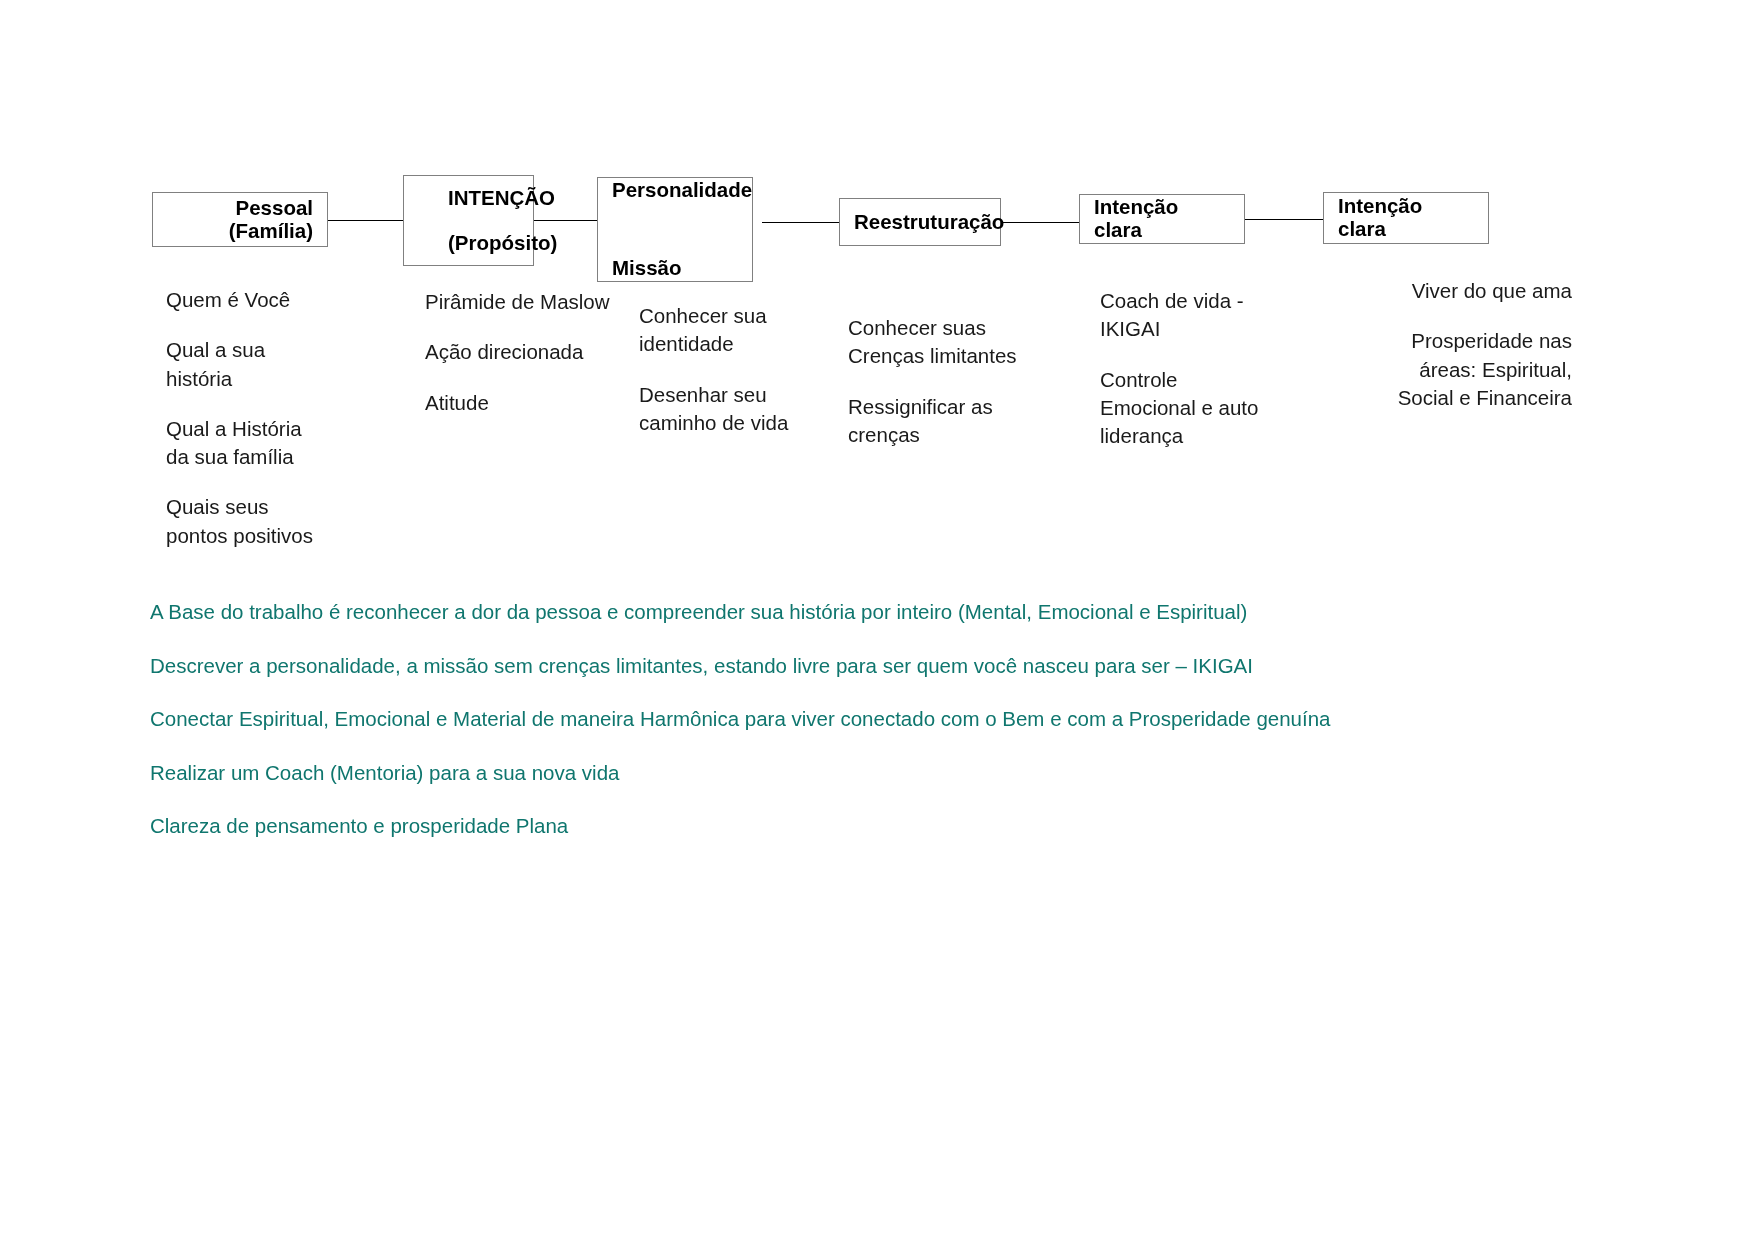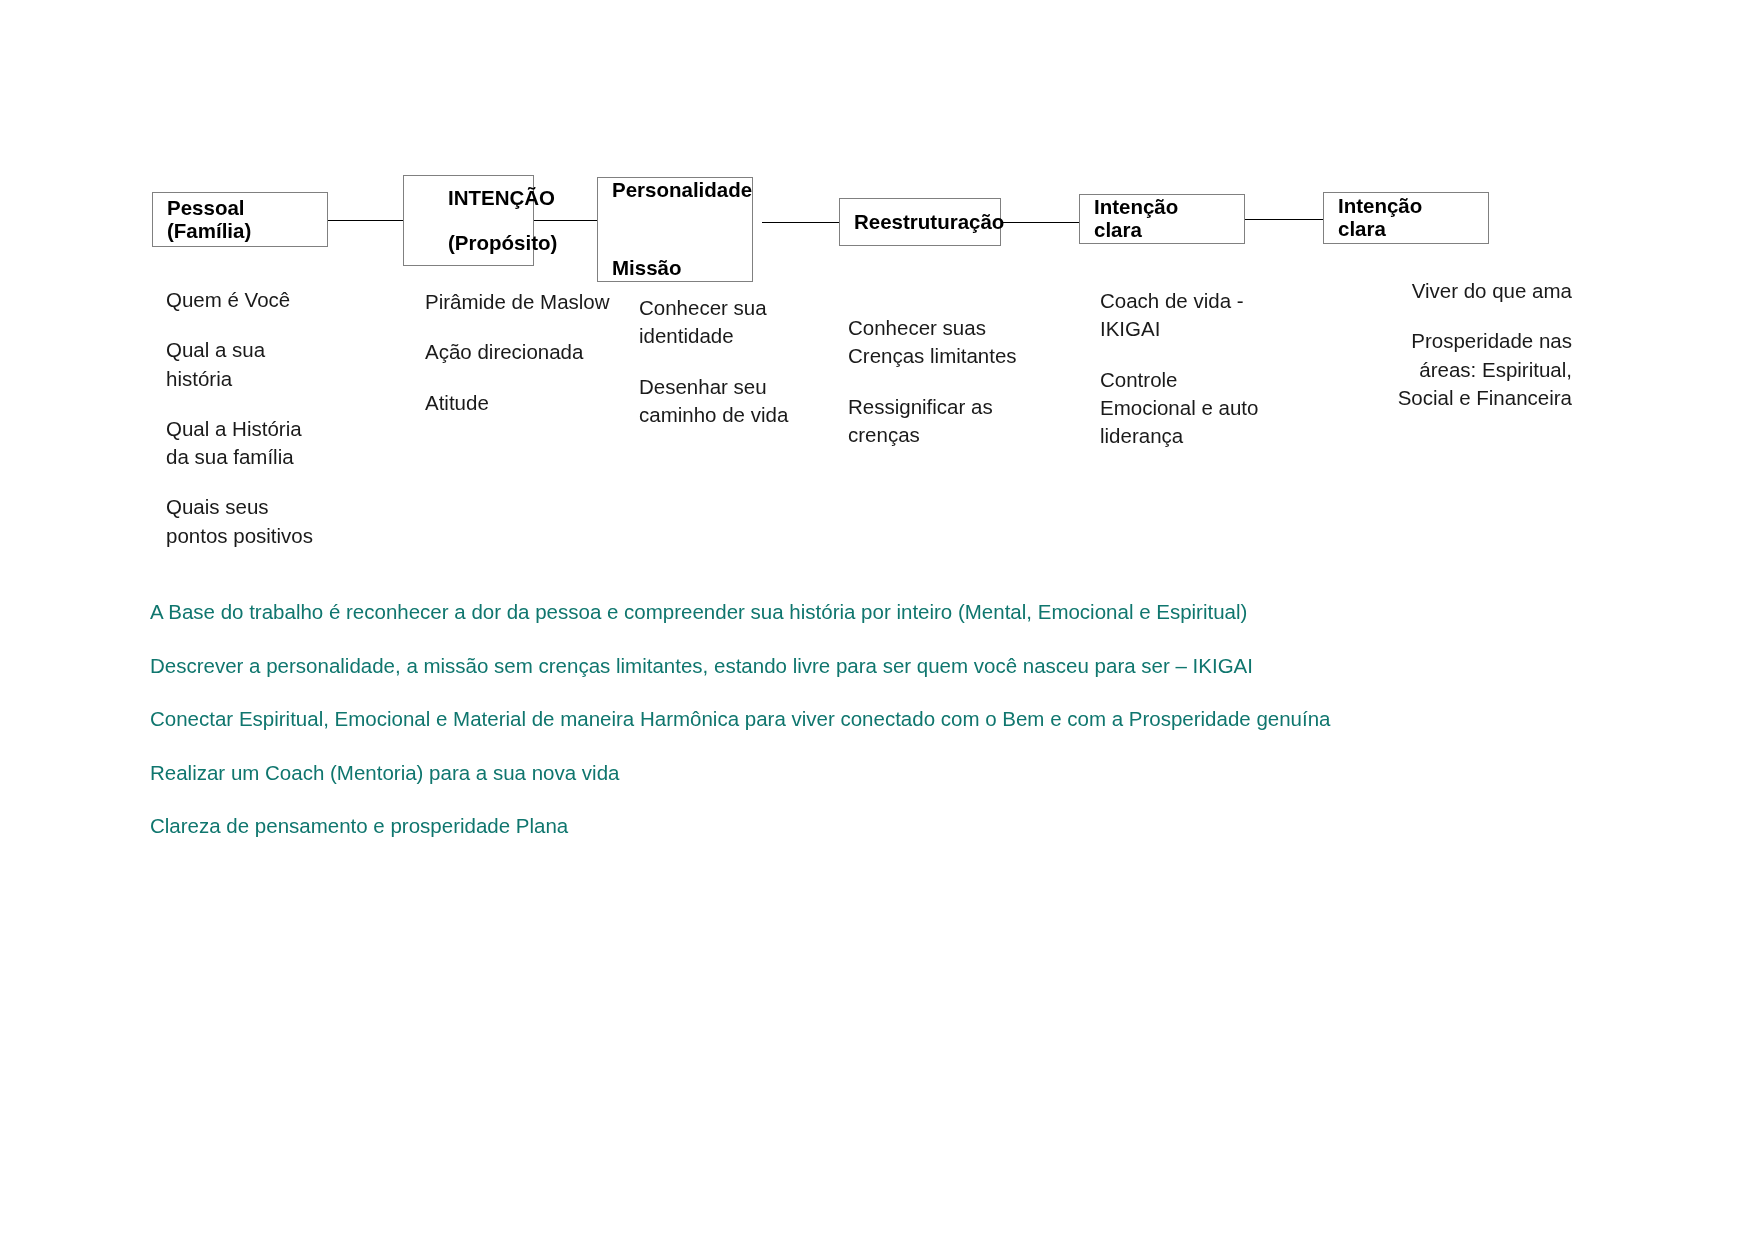--- a/index.html
+++ b/index.html
@@ -83,21 +83,21 @@
 <body>
 
 <div id="flow-diagram">
 
   <div class="connector" style="left:327px; top:220px; width:78px;"></div>
   <div class="connector" style="left:533px; top:220px; width:75px;"></div>
   <div class="connector" style="left:762px; top:222px; width:78px;"></div>
   <div class="connector" style="left:1000px; top:222px; width:80px;"></div>
   <div class="connector" style="left:1244px; top:219px; width:80px;"></div>
 
-  <div class="node-box" style="left:152px; top:192px; width:176px; height:55px;">
+  <div class="node-box" style="left:152px; top:192px; width:176px; height:55px;text-align:right;">
     <span class="line1">Pessoal (Família)</span>
   </div>
 
   <div class="node-box" style="left:403px; top:175px; width:131px; height:91px;padding-left:44px;">
     <span class="line1">INTENÇÃO</span>
     <span class="line2">(Propósito)</span>
   </div>
 
   <div class="node-box" style="left:597px; top:177px; width:156px; height:105px;gap:33px;">
     <span class="line1">Personalidade</span>
@@ -125,21 +125,21 @@
     <div class="item">Quais seus
 pontos positivos</div>
   </div>
 
   <div class="detail-col" style="left:425px; top:288px; width:200px;">
     <div class="item">Pirâmide de Maslow</div>
     <div class="item">Ação direcionada</div>
     <div class="item">Atitude</div>
   </div>
 
-  <div class="detail-col" style="left:639px; top:294px; width:200px;">
+  <div class="detail-col" style="left:639px; top:302px; width:200px;">
     <div class="item">Conhecer sua
 identidade</div>
     <div class="item">Desenhar seu
 caminho de vida</div>
   </div>
 
   <div class="detail-col" style="left:848px; top:314px; width:220px;">
     <div class="item">Conhecer suas
 Crenças limitantes</div>
     <div class="item">Ressignificar as

